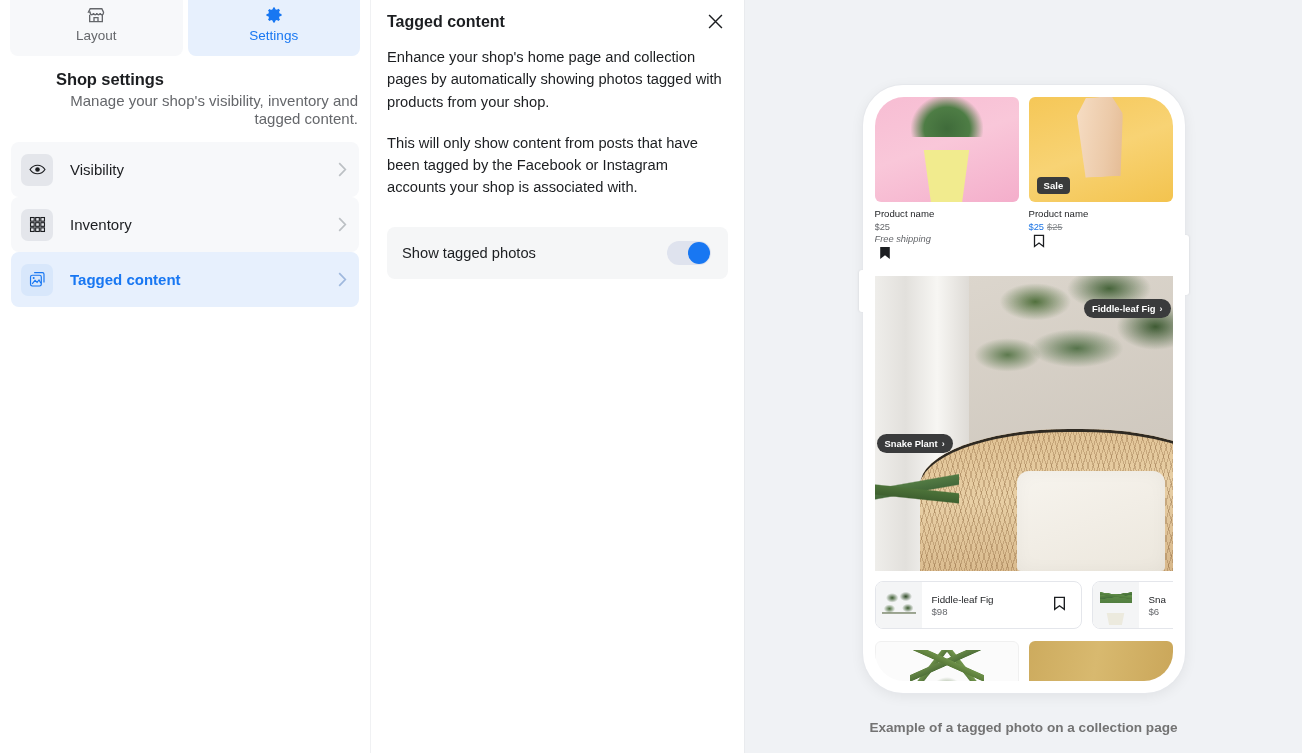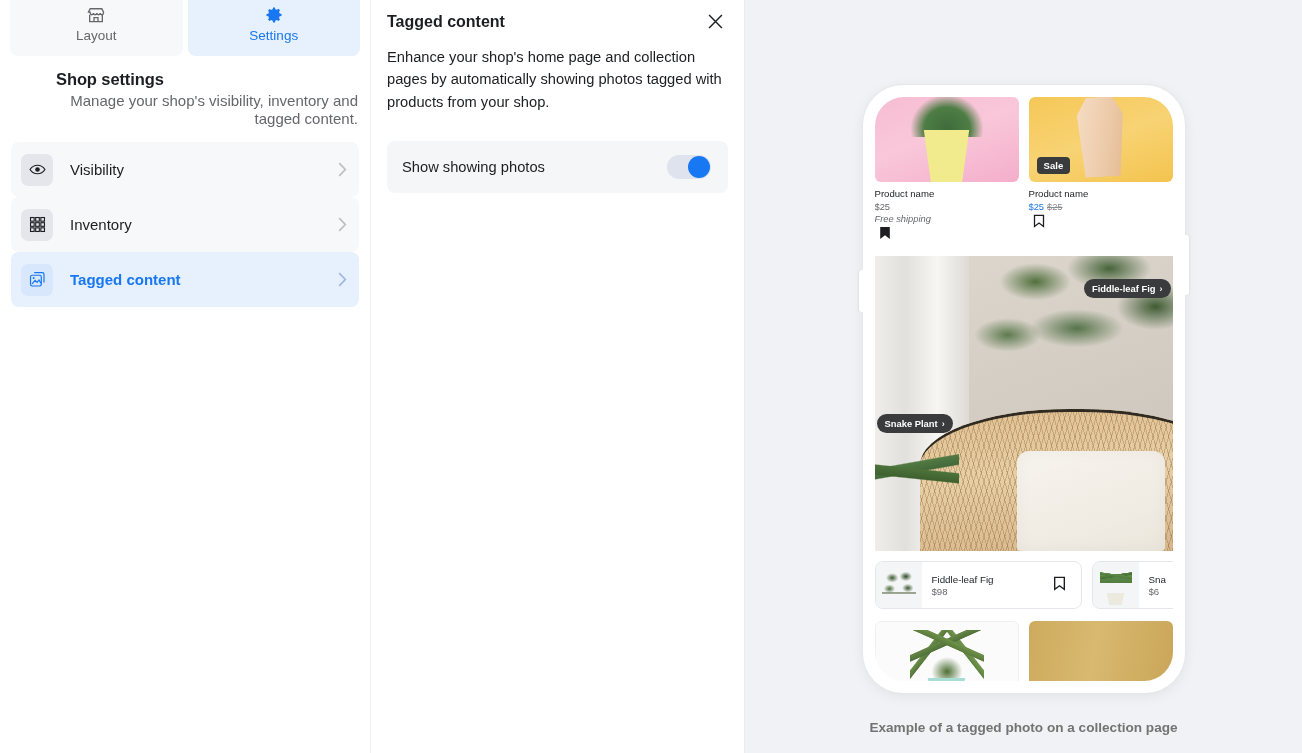--- a/index.html
+++ b/index.html
@@ -151,21 +151,21 @@
     width: 100%; height: 100%;
     background: #ffffff;
     border-radius: 29px;
     overflow: hidden;
     position: relative;
   }
 
   
   .prod-grid { display: flex; gap: 10px; padding: 0 0 0 0; }
   .prod-cell { width: 50%; }
-  .prod-img { height: 85px; border-radius: 6px; position: relative; overflow: hidden; }
+  .prod-img { height: 105px; border-radius: 6px; position: relative; overflow: hidden; }
   .img-pink { background: linear-gradient(160deg,#f7bdd3 0%, #f9c7d9 45%, #f4aecb 100%); }
   .img-yellow { background: linear-gradient(160deg,#f5c757 0%, #f8d374 50%, #f3c34e 100%); }
   .pot {
     position: absolute; left: 50%; bottom: -4px;
     transform: translateX(-50%);
     width: 54px; height: 56px;
     background: #f1eb8e;
     border-radius: 4px 4px 16px 16px;
     clip-path: polygon(8% 0,92% 0,78% 100%,22% 100%);
   }
@@ -446,23 +446,24 @@
       <button class="close-btn">
         <span>
           <svg width="17" height="17" viewBox="0 0 18 18" fill="none" stroke="#1c1e21" stroke-width="1.5">
             <path d="M2.2 2.2 15.8 15.8M15.8 2.2 2.2 15.8"></path>
           </svg>
         </span>
       </button>
     </div>
 
     <p class="para">Enhance your shop's home page and collection pages by automatically showing photos tagged with products from your shop.</p>
+    <p class="para">This will only show content from posts that have been tagged by the Facebook or Instagram accounts your shop is associated with.</p>
 
     <div class="toggle-row">
-      <span class="toggle-label">Show showing photos</span>
+      <span class="toggle-label">Show tagged photos</span>
       <div class="switch">
         <span class="knob"></span>
       </div>
     </div>
   </div>
 
   <div class="right-col">
 
     <div class="phone">
       <div class="screen">

